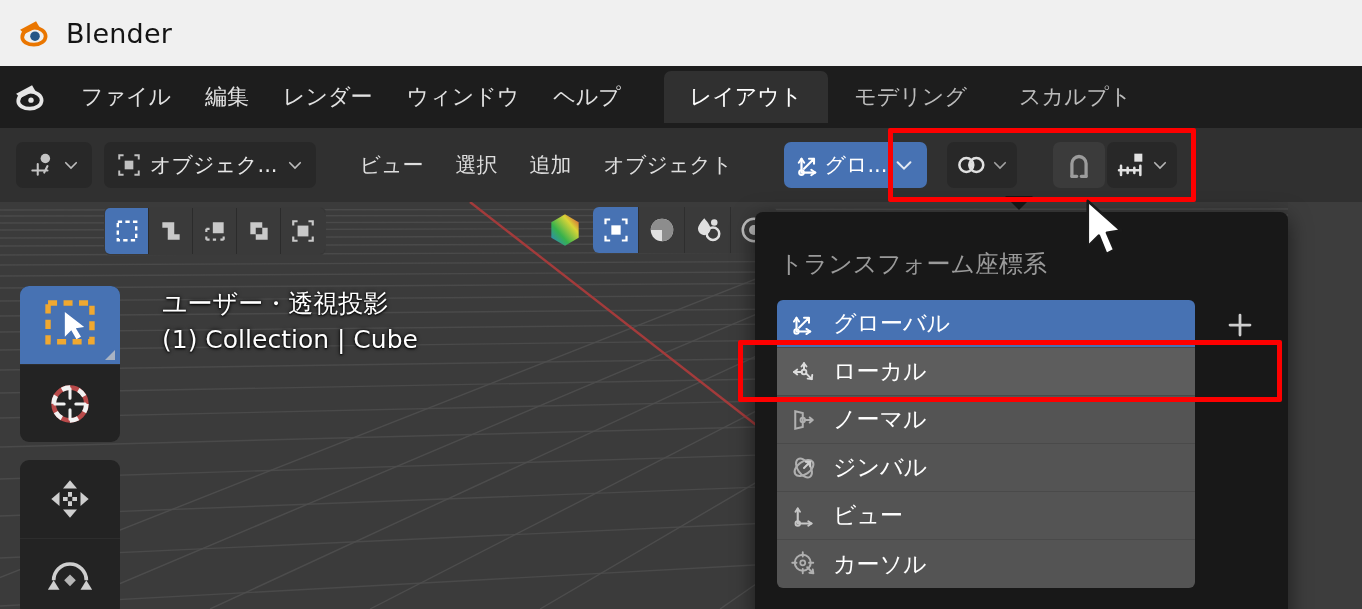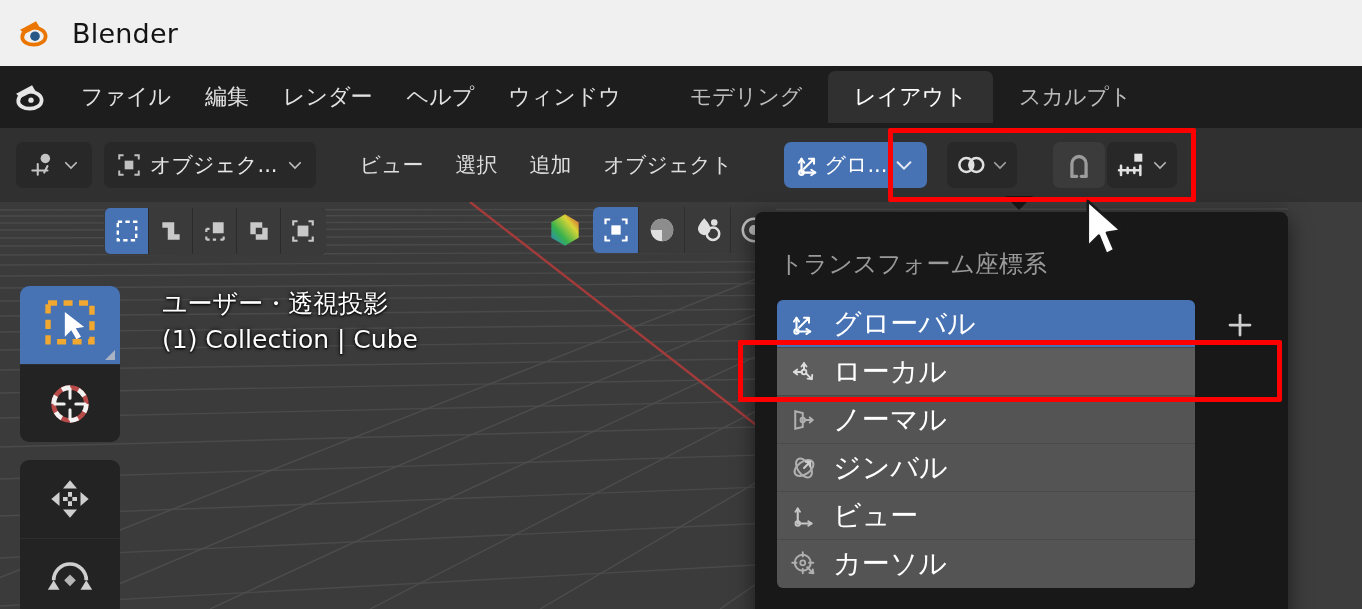--- a/index.html
+++ b/index.html
@@ -8,21 +8,21 @@
     overflow: hidden;
     font-family: "DejaVu Sans", "Liberation Sans", sans-serif;
     background: #1d1d1d;
   }
   #app { position: relative; width: 1362px; height: 609px; }
 
   
   .titlebar {
     position: absolute; left: 0; top: 0; width: 1362px; height: 66px;
     background: #f0f0f0;
-    display: flex; align-items: center; gap: 20px;
+    display: flex; align-items: center; gap: 14px;
     padding-left: 18px;
   }
   .titlebar-label {
     font-size: 27px; color: #141414; font-weight: 400;
     letter-spacing: .2px;
   }
   .blender-logo-os { width: 34px; height: 34px; flex: 0 0 auto; }
 
   
   .topbar {
@@ -152,21 +152,21 @@
     border-radius: 6px; overflow: hidden;
   }
   .dd-item {
     height: 48px; display: flex; align-items: center; gap: 14px;
     padding-left: 12px; background: #545454; color: #ffffff;
     border-bottom: 1px solid #4a4a4a;
   }
   .dd-item:last-child { border-bottom: none; }
   .dd-item.selected { background: #4772b3; }
   .dd-item.hovered { background: #5d5d5d; }
-  .dd-label { font-size: 28px; white-space: nowrap; }
+  .dd-label { font-size: 23px; white-space: nowrap; }
   .dd-item .ico { width: 30px; height: 30px; flex: 0 0 auto; opacity: .92; }
   .dd-item.selected .ico, .dd-item.selected .dd-label { opacity: 1; }
   .dd-plus {
     position: absolute; left: 470px; top: 98px;
     width: 30px; height: 30px;
   }
 
   
   .annot {
     position: absolute; border: 5px solid #fe0000; border-radius: 2px;
@@ -205,27 +205,27 @@
       <path d="M8 40c0-10 10-18 22-18 12 0 22 7 22 16s-10 16-22 16C18 54 8 48 8 40z" fill="none" stroke="#e6e6e6" stroke-width="7"></path>
       <path d="M4 26 L34 10 L40 20 L12 34 Z" fill="#e6e6e6"></path>
       <circle cx="32" cy="38" r="9" fill="#1d1d1d"></circle>
       <circle cx="32" cy="38" r="5" fill="#e6e6e6"></circle>
     </svg>
 
     <div class="menu-row">
       <div class="menu-item">ファイル</div>
       <div class="menu-item">編集</div>
       <div class="menu-item">レンダー</div>
+      <div class="menu-item">ウィンドウ</div>
       <div class="menu-item">ヘルプ</div>
-      <div class="menu-item">ウィンドウ</div>
     </div>
 
     <div class="tabs-row">
+      <div class="tab active">レイアウト</div>
       <div class="tab">モデリング</div>
-      <div class="tab active">レイアウト</div>
       <div class="tab">スカルプト</div>
       <div class="tab clipped">U</div>
     </div>
   </div>
 
   <div class="vp-header">
 
     <div class="hbtn">
       <svg class="chev" style="width:26px;height:26px" viewBox="0 0 24 24">
         <circle cx="16" cy="6" r="4.4" fill="#e0e0e0"></circle>

